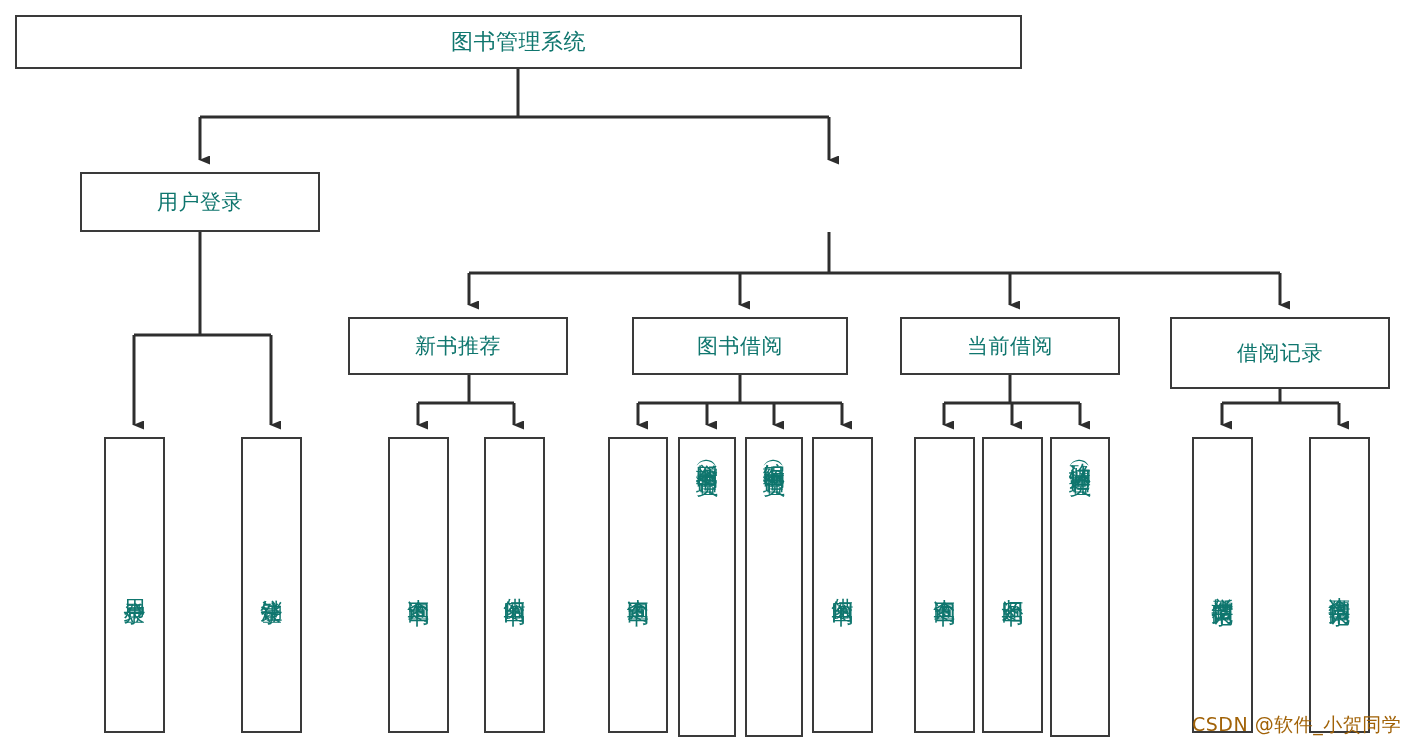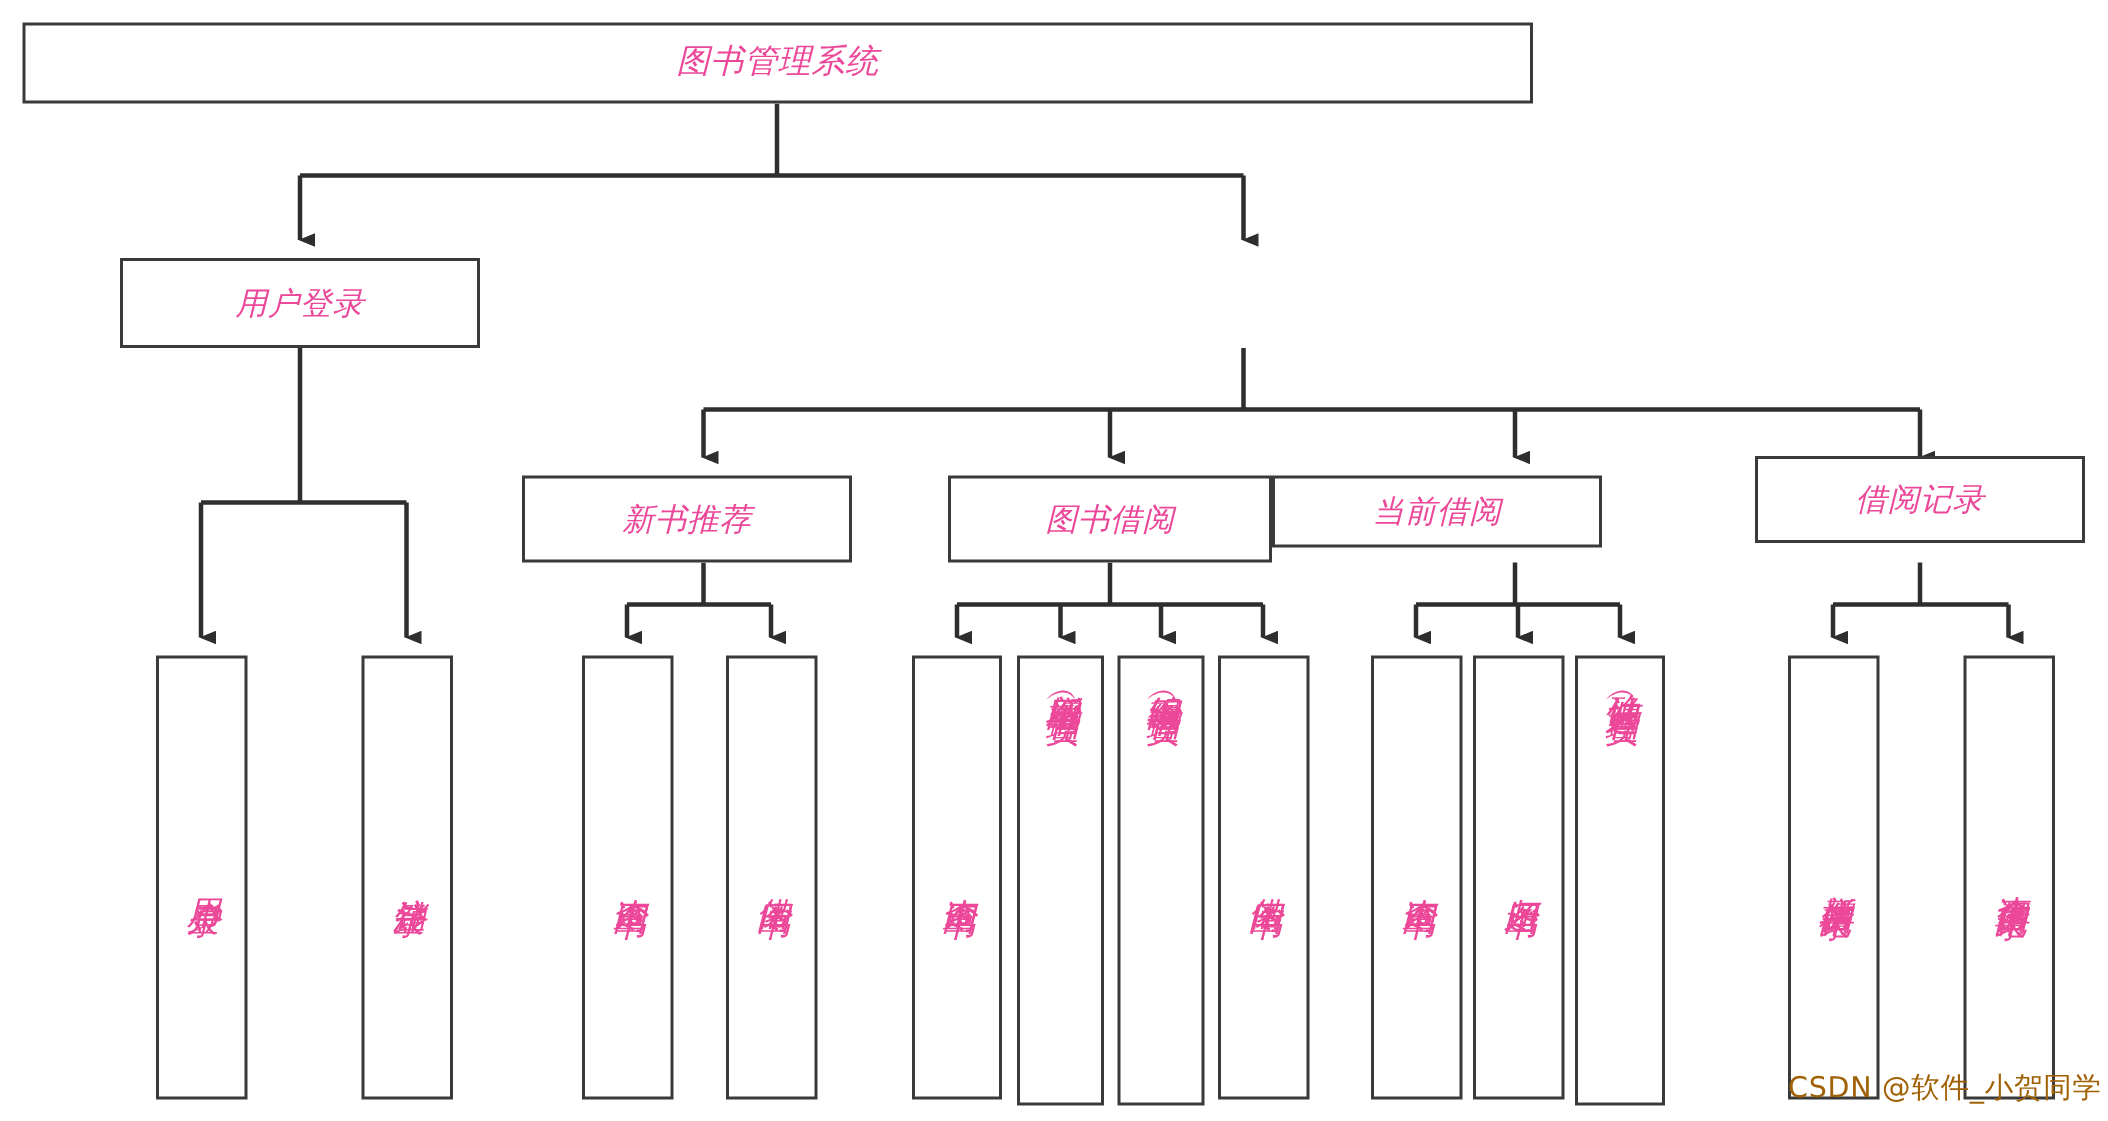--- a/index.html
+++ b/index.html
@@ -30,26 +30,25 @@
     box-sizing: border-box;
     background: #ffffff;
     border: 2.5px solid #3a3a3a;
     display: flex;
     align-items: center;
     justify-content: center;
     overflow: hidden;
   }
   .node-label {
     font-family: "DejaVu Sans", "Liberation Sans", sans-serif;
-    color: #ec4899;
+    color: #0f766e;
     line-height: 1.18;
     letter-spacing: 0.5px;
     text-align: center;
     white-space: nowrap;
-    font-style: italic;
   }
   .node-h .node-label {
     font-size: 21px;
   }
   .node-root .node-label {
     font-size: 22px;
   }
   .node-v .node-label {
     writing-mode: vertical-rl;
     text-orientation: upright;
@@ -143,24 +142,24 @@
   <div class="node-box node-h" style="left:80px;top:172px;width:240px;height:60px;">
     <span class="node-label">用户登录</span>
   </div>
 
   <div class="node-box node-h" style="left:348px;top:317px;width:220px;height:58px;">
     <span class="node-label">新书推荐</span>
   </div>
   <div class="node-box node-h" style="left:632px;top:317px;width:216px;height:58px;align-items:center;">
     <span class="node-label">图书借阅</span>
   </div>
-  <div class="node-box node-h" style="left:848px;top:317px;width:220px;height:48px;">
+  <div class="node-box node-h" style="left:900px;top:317px;width:220px;height:58px;">
     <span class="node-label">当前借阅</span>
   </div>
-  <div class="node-box node-h" style="left:1170px;top:304px;width:220px;height:58px;">
+  <div class="node-box node-h" style="left:1170px;top:317px;width:220px;height:72px;">
     <span class="node-label">借阅记录</span>
   </div>
 
   <div class="node-box node-v center-v" style="left:104px;top:437px;width:61px;height:296px;">
     <span class="node-label">用户登录</span>
   </div>
   <div class="node-box node-v center-v" style="left:241px;top:437px;width:61px;height:296px;">
     <span class="node-label">注销登录</span>
   </div>
 

